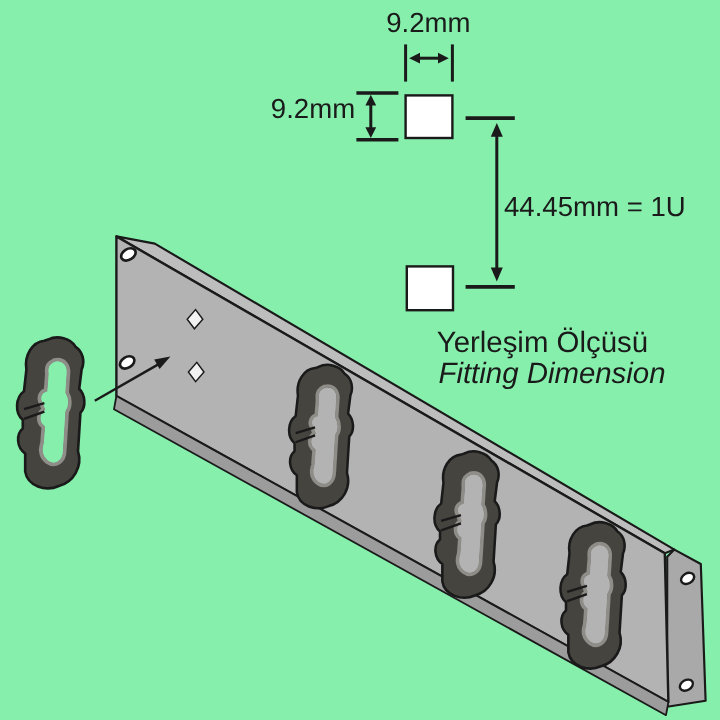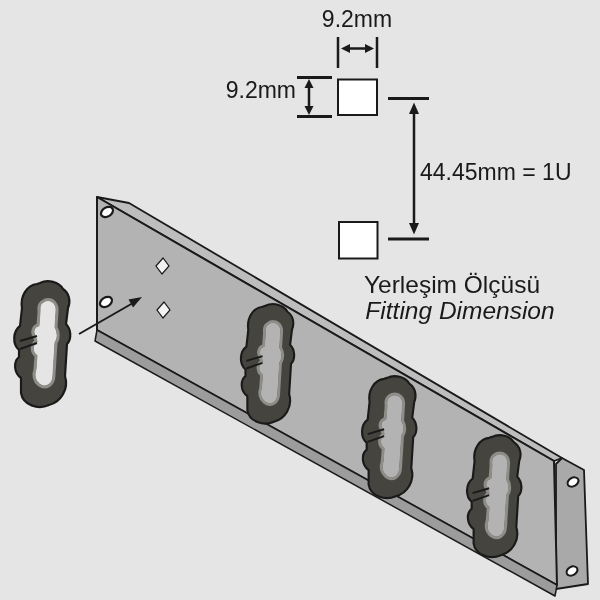--- a/index.html
+++ b/index.html
@@ -1,16 +1,16 @@
 <!DOCTYPE html>
 <html><head>
 <meta charset="utf-8">
 <style>
   html,body{margin:0;padding:0;background:#ffffff;}
-  .stage{position:relative;width:600px;height:600px;background:#e5e5e5;overflow:hidden;}
+  .stage{position:relative;width:600px;height:600px;background:#86efac;overflow:hidden;}
   svg{display:block;}
   text{font-family:"Liberation Sans","DejaVu Sans",sans-serif;}
   .dim-text{font-size:23px;}
   .cap-tr{font-size:24.5px;}
   .cap-en{font-size:24.5px;font-style:italic;}
 </style>
 </head>
 <body>
 
 <div class="stage">

